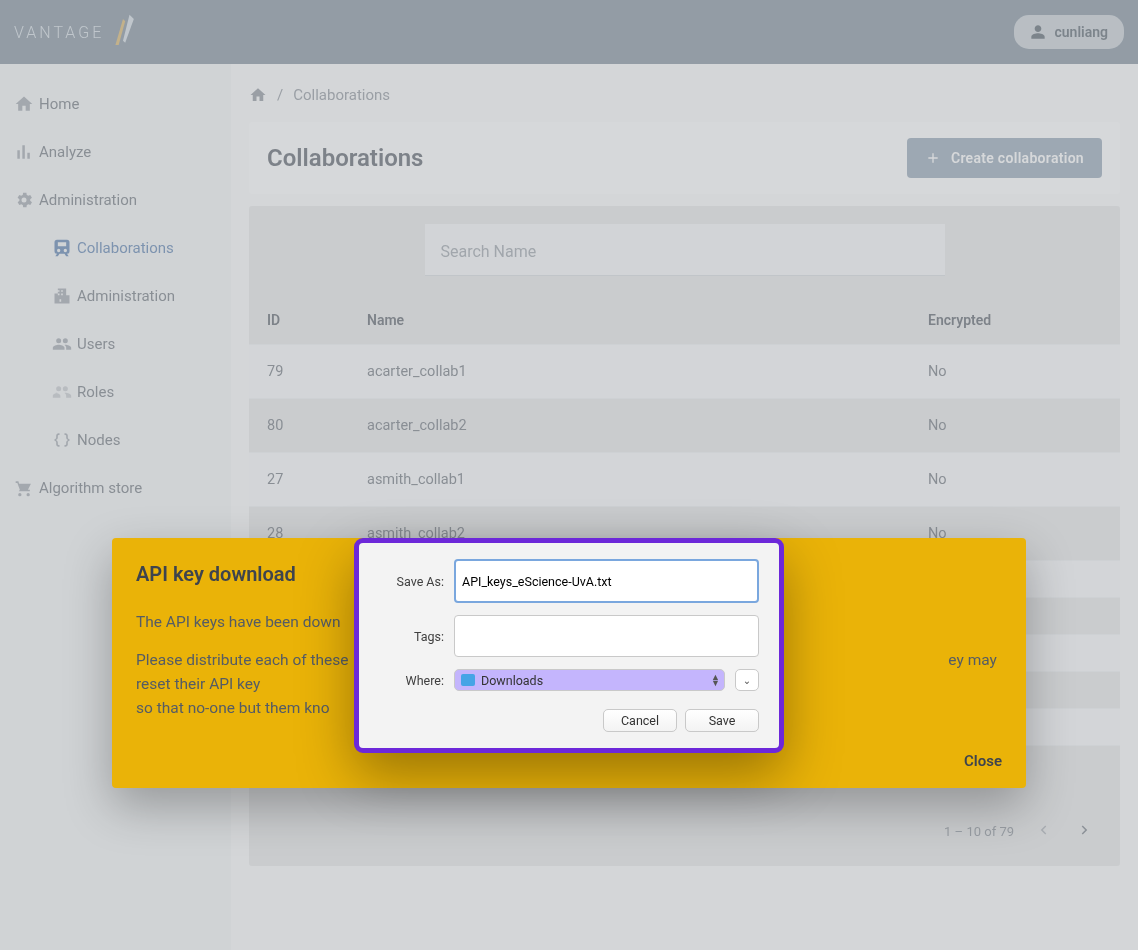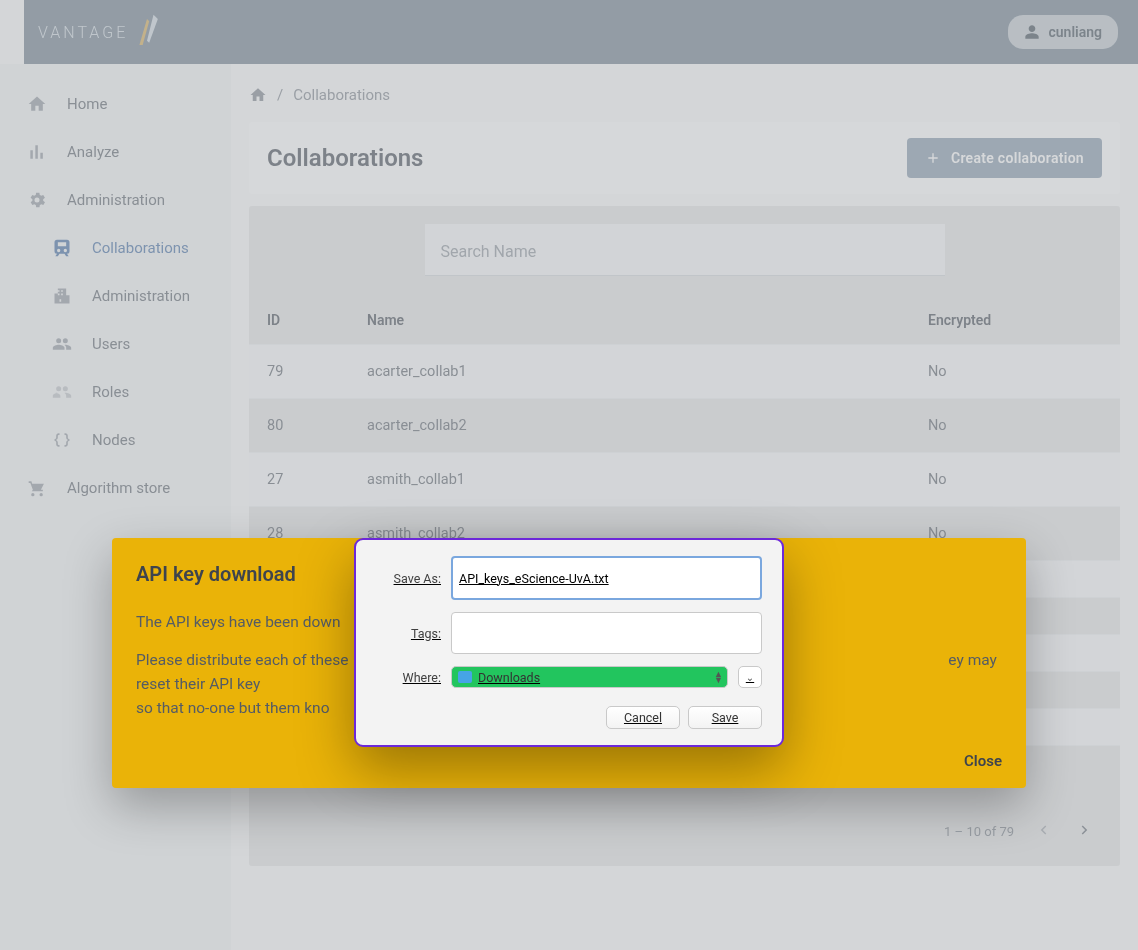--- a/index.html
+++ b/index.html
@@ -1,28 +1,28 @@
 <!DOCTYPE html>
 <html><head>
 <meta charset="utf-8">
 <style>
   * { box-sizing: border-box; margin: 0; padding: 0; font-family: -apple-system, BlinkMacSystemFont, 'Segoe UI', Roboto, Arial, sans-serif; }
   body { width: 1138px; height: 950px; background: #fafafa; overflow: hidden; position: relative; }
 
   
-  .header { height: 64px; background: #6a7b8b; display: flex; align-items: center; padding: 0 20px 0 14px; justify-content: space-between; margin-left: 24px; }
+  .header { height: 64px; background: #6a7b8b; display: flex; align-items: center; padding: 0 14px 0 14px; justify-content: space-between; }
   .logo { display: flex; align-items: center; gap: 6px; letter-spacing: 3px; color: #cfd8df; font-size: 16px; font-weight: 300; }
   .logo svg { width: 26px; height: 36px; }
   .user-btn { background: #bec6cd; color: #384550; border: none; border-radius: 15px; padding: 9px 16px; display: flex; align-items: flex-start; gap: 8px; font-size: 14px; font-weight: 600; cursor: pointer; }
   .user-btn svg { width: 16px; height: 16px; fill: #384550; }
 
   
   .layout { display: flex; height: calc(950px - 64px); }
   .sidebar { width: 231px; background: #f2f3f4; padding-top: 16px; }
-  .nav-item { display: flex; align-items: center; gap: 20px; padding: 14px 18px 14px 27px; color: #555d66; font-size: 15px; cursor: pointer; }
+  .nav-item { display: flex; align-items: center; gap: 5px; padding: 14px 18px 14px 14px; color: #555d66; font-size: 15px; cursor: pointer; }
   .nav-item.sub { padding-left: 52px; }
   .nav-item.active { color: #3a67a0; }
   .nav-item svg { width: 20px; height: 20px; fill: #8f969e; flex-shrink: 0; }
   .nav-item.active svg { fill: #3a67a0; }
 
   
   .main { flex: 1; padding: 22px 0 0 0; overflow: hidden; }
   .breadcrumb { padding: 0 0 0 18px; display: flex; align-items: center; gap: 10px; color: #7a818a; font-size: 15px; }
   .breadcrumb svg { width: 18px; height: 18px; fill: #7a818a; }
   .page-header { margin: 18px 18px 12px 18px; background: #fff; border-radius: 3px; padding: 16px 18px; display: flex; justify-content: space-between; align-items: center; }
@@ -48,27 +48,27 @@
   .pager-btn.enabled svg { fill: #5a626c; }
 
   
   .overlay { position: absolute; inset: 0; background: rgba(180,184,188,0.55); display: flex; align-items: center; justify-content: center; }
   .app-modal { position: absolute; left: 112px; right: 112px; top: 538px; background: #eab308; border-radius: 4px; box-shadow: 0 18px 48px rgba(0,0,0,0.28); padding: 24px 24px 20px 24px; min-height: 250px; }
   .app-modal h2 { font-size: 20px; font-weight: 600; color: #3e444d; margin-bottom: 24px; }
   .app-modal p { font-size: 15.5px; color: #555c65; line-height: 1.55; margin-bottom: 14px; }
   .close-btn { position: absolute; right: 24px; bottom: 18px; background: none; border: none; color: #3e444d; font-size: 15px; font-weight: 600; cursor: pointer; }
 
   
-  .sheet { position: absolute; left: 50%; top: 538px; transform: translateX(-50%); width: 430px; background: #f3f3f3; border: 2px solid #6d28d9; border-radius: 9px; box-shadow: 0 22px 55px rgba(0,0,0,0.35); padding: 16px 20px 16px 20px; z-index: 5; text-decoration: underline; }
+  .sheet { position: absolute; left: 50%; top: 538px; transform: translateX(-50%); width: 430px; background: #f3f3f3; border: 5px solid #6d28d9; border-radius: 9px; box-shadow: 0 22px 55px rgba(0,0,0,0.35); padding: 16px 20px 16px 20px; z-index: 5; }
   .sheet-row { display: flex; align-items: center; margin-bottom: 12px; gap: 10px; }
   .sheet-row label { width: 65px; text-align: right; font-size: 12.5px; color: #404040; }
   .sheet-row input[type=text] { flex: 1; border: 1px solid #c9c9c9; border-radius: 4px; padding: 20px 6px; font-size: 12.5px; background: #fff; height: 22px; }
   .sheet-row input.filename { border: 2px solid #7aa7de; }
   .where-row { margin-top: 6px; }
-  .where-select { flex: 1; display: flex; align-items: center; border: 1px solid #c9c9c9; border-radius: 5px; background: #22c55e; padding: 2px 6px; height: 22px; position: relative; }
+  .where-select { flex: 1; display: flex; align-items: center; border: 1px solid #c9c9c9; border-radius: 5px; background: #c4b5fd; padding: 2px 6px; height: 22px; position: relative; }
   .where-select .folder-ic { width: 14px; height: 12px; background: #46a4e6; border-radius: 2px; margin-right: 6px; position: relative; }
   .where-select span { font-size: 12.5px; color: #333; }
   .where-select .updown { position: absolute; right: 4px; font-size: 9px; color: #555; line-height: 6px; }
   .expand-btn { width: 24px; height: 22px; border: 1px solid #c9c9c9; border-radius: 5px; background: #fff; display: flex; align-items: center; justify-content: center; font-size: 10px; color: #555; cursor: pointer; }
   .sheet-footer { display: flex; justify-content: flex-end; gap: 8px; margin-top: 18px; }
   .sheet-btn { border: 1px solid #c9c9c9; background: linear-gradient(#fff,#f3f3f3); border-radius: 5px; padding: 3px 0; width: 74px; font-size: 12.5px; color: #333; cursor: pointer; }
 </style>
 </head>
 <body>
 

